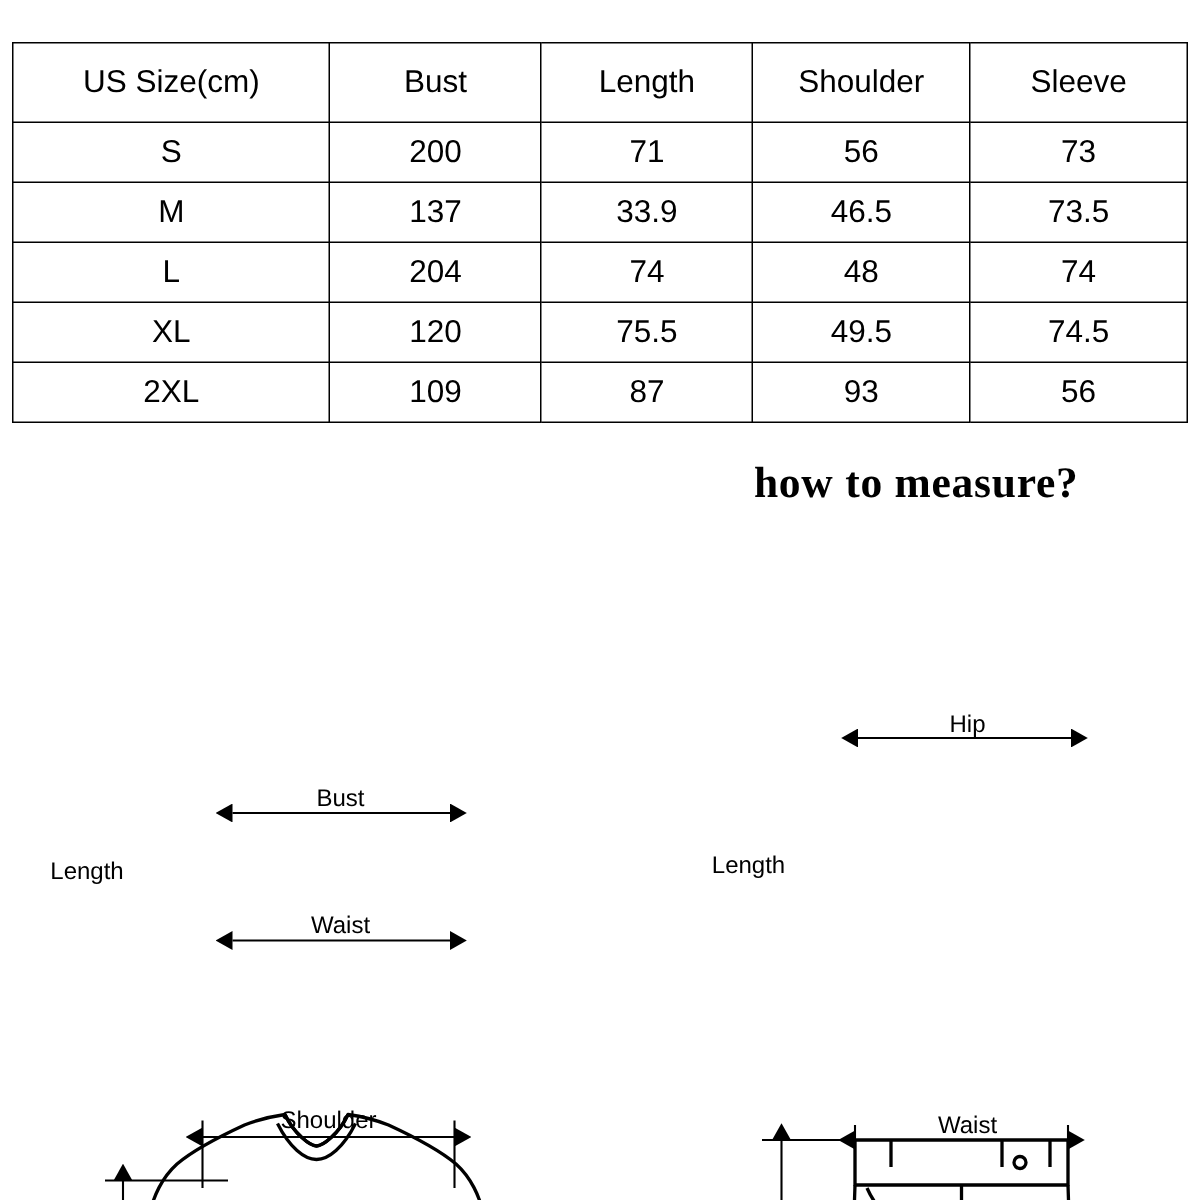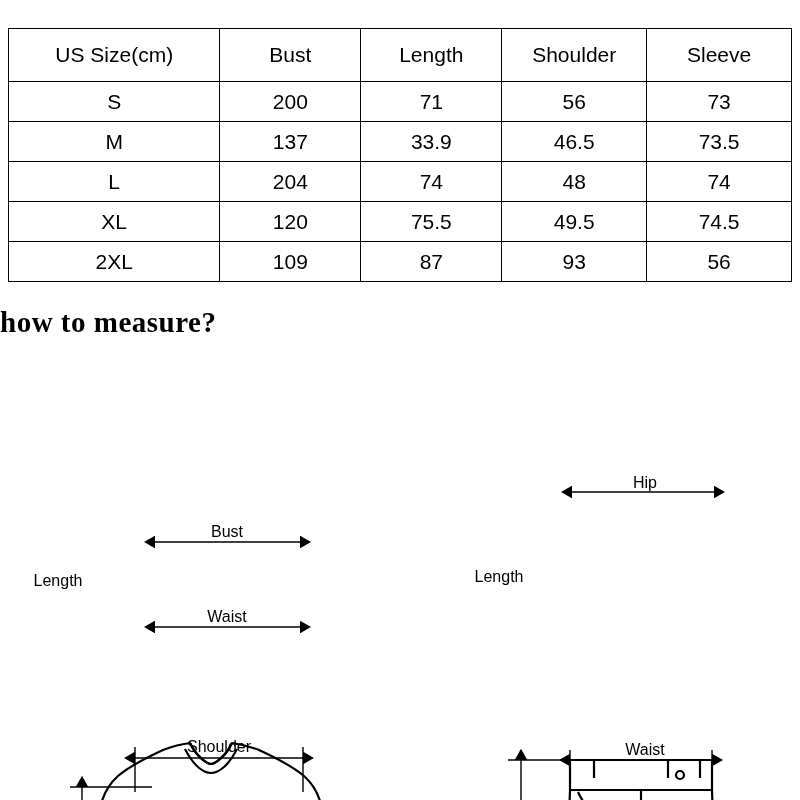--- a/index.html
+++ b/index.html
@@ -49,21 +49,21 @@
   table.size-table col.c2 { width: 18%; }
   table.size-table col.c3 { width: 18.5%; }
   table.size-table col.c4 { width: 18.5%; }
 
   
   .how-to {
     position: absolute;
     top: 306px;
     left: 0;
     width: 719px;
-    text-align: left;
+    text-align: right;
     font-family: "Liberation Serif", serif;
     font-weight: bold;
     font-size: 29px;
     letter-spacing: 0.5px;
   }
 
   
   .diagrams {
     position: absolute;
     top: 352px;

